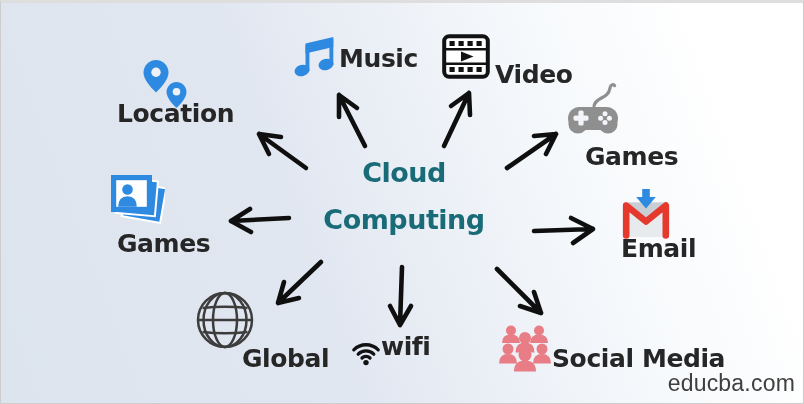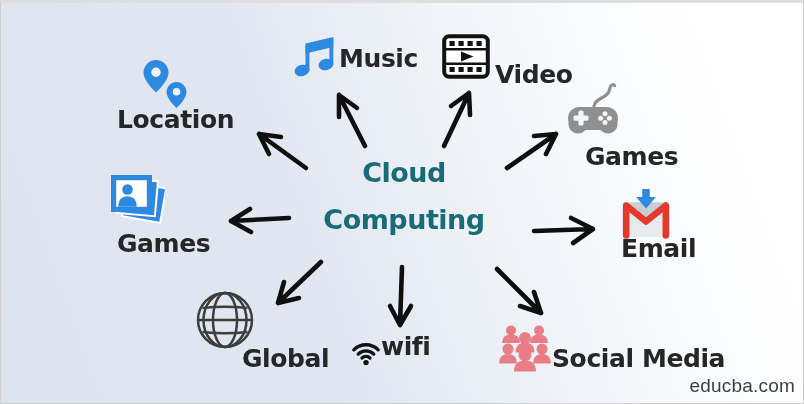--- a/index.html
+++ b/index.html
@@ -15,32 +15,32 @@
   .lbl{
     position:absolute;white-space:nowrap;font-weight:bold;
     font-size:25px;line-height:28px;letter-spacing:-0.4px;color:var(--label);
   }
   #title{
     position:absolute;left:250px;top:146px;width:306px;text-align:center;
     font-weight:bold;font-size:27px;line-height:47px;letter-spacing:-0.5px;color:var(--teal);
   }
   #watermark{
     position:absolute;right:8px;bottom:6px;font-family:"Liberation Sans",sans-serif;
-    font-size:19px;color:#3f3f3f;letter-spacing:0.2px;
+    font-size:23px;color:#3f3f3f;letter-spacing:0.2px;
   }
   
   #i-music{left:292px;top:33px;}   #l-music{left:338px;top:42px;}
   #i-video{left:441px;top:31px;}   #l-video{left:494px;top:58px;}
   #i-games{left:564px;top:77px;}   #l-games{left:584px;top:140px;}
   #i-email{left:620px;top:186px;}  #l-email{left:620px;top:232px;}
   #i-social{left:497px;top:321px;} #l-social{left:551px;top:313px;margin-top:29px;}
   #i-wifi{left:346px;top:330px;}   #l-wifi{left:380px;top:330px;}
   #i-global{left:194px;top:287px;} #l-global{left:241px;top:342px;}
   #i-photos{left:108px;top:170px;} #l-photos{left:116px;top:227px;}
-  #i-location{left:142px;top:55px;}#l-location{left:116px;top:103px;}
+  #i-location{left:142px;top:55px;}#l-location{left:116px;top:97px;}
 </style>
 </head>
 <body>
 
 <div id="canvas">
 
   <svg class="arrows" viewBox="0 0 804 404">
     <path d="M364,143 L338,92 M338,92 L338,114 M338,92 L356,105"></path>
     <path d="M443,143 L468,90 M468,90 L450,103 M468,90 L469,112"></path>
     <path d="M506,165 L555,131 M555,131 L533,133 M555,131 L545,151"></path>

